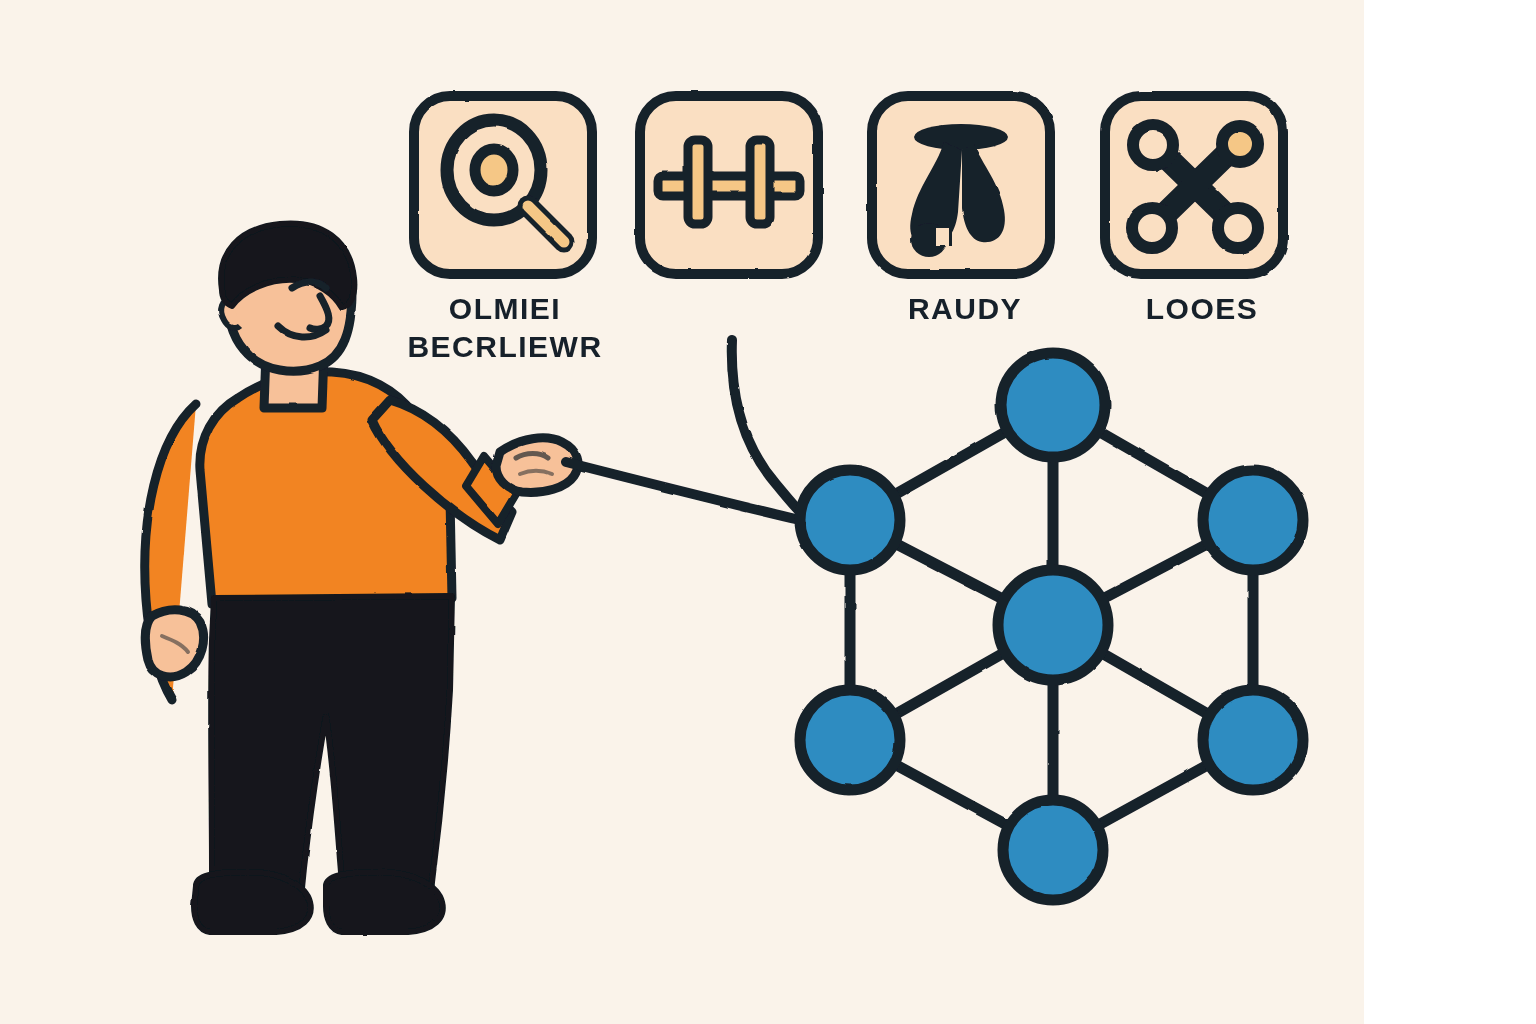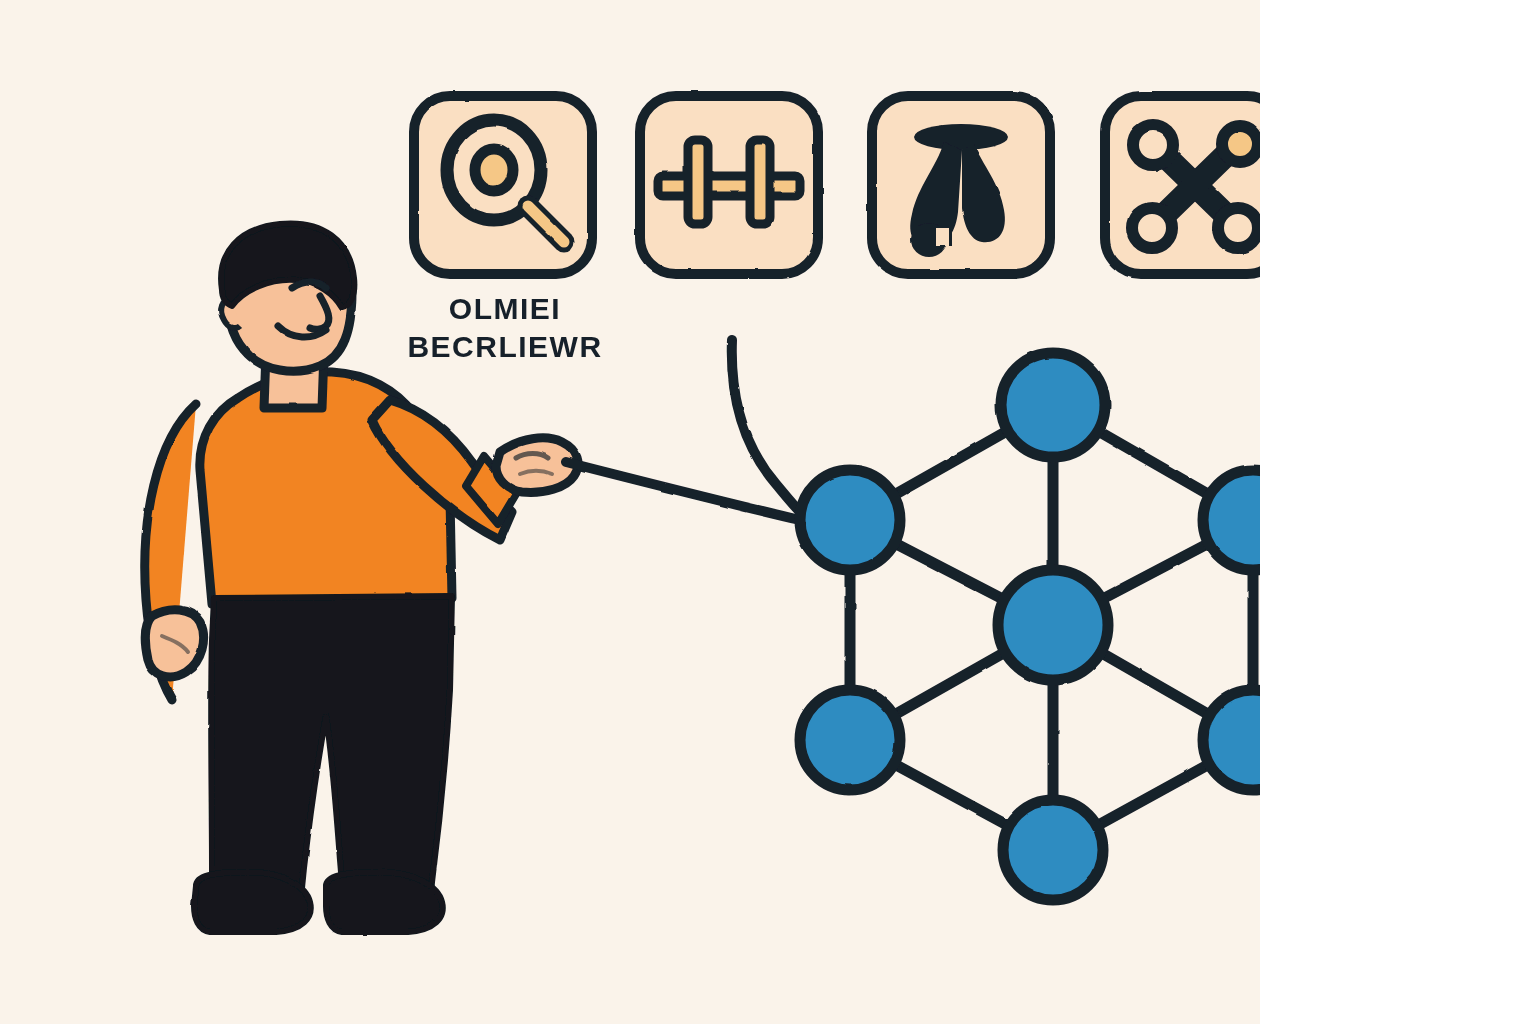--- a/index.html
+++ b/index.html
@@ -5,21 +5,21 @@
   html, body {
     margin: 0;
     padding: 0;
     background: #ffffff;
   }
   body {
     font-family: "Liberation Sans", sans-serif;
   }
   #scene {
     position: relative;
-    width: 1260px;
+    width: 1364px;
     height: 1024px;
     overflow: hidden;
     background: #faf3ea;
   }
   #scene-svg {
     position: absolute;
     top: 0;
     left: 0;
     width: 1536px;
     height: 1024px;
@@ -189,14 +189,16 @@
         <circle cx="1153" cy="145" r="20" fill="#fadfc2" stroke="#16202a" stroke-width="12"></circle>
         <circle cx="1240" cy="144" r="18" fill="#f5c786" stroke="#16202a" stroke-width="12"></circle>
         <circle cx="1152" cy="228" r="20" fill="#fadfc2" stroke="#16202a" stroke-width="12"></circle>
         <circle cx="1238" cy="228" r="20" fill="#fadfc2" stroke="#16202a" stroke-width="12"></circle>
       </g>
     </g>
   </svg>
 
   <div class="card-label lbl-0">OLMIEI
 BECRLIEWR</div>
+  <div class="card-label lbl-2">RAUDY</div>
+  <div class="card-label lbl-3">LOOES</div>
 
 </div>
 
 </body></html>

